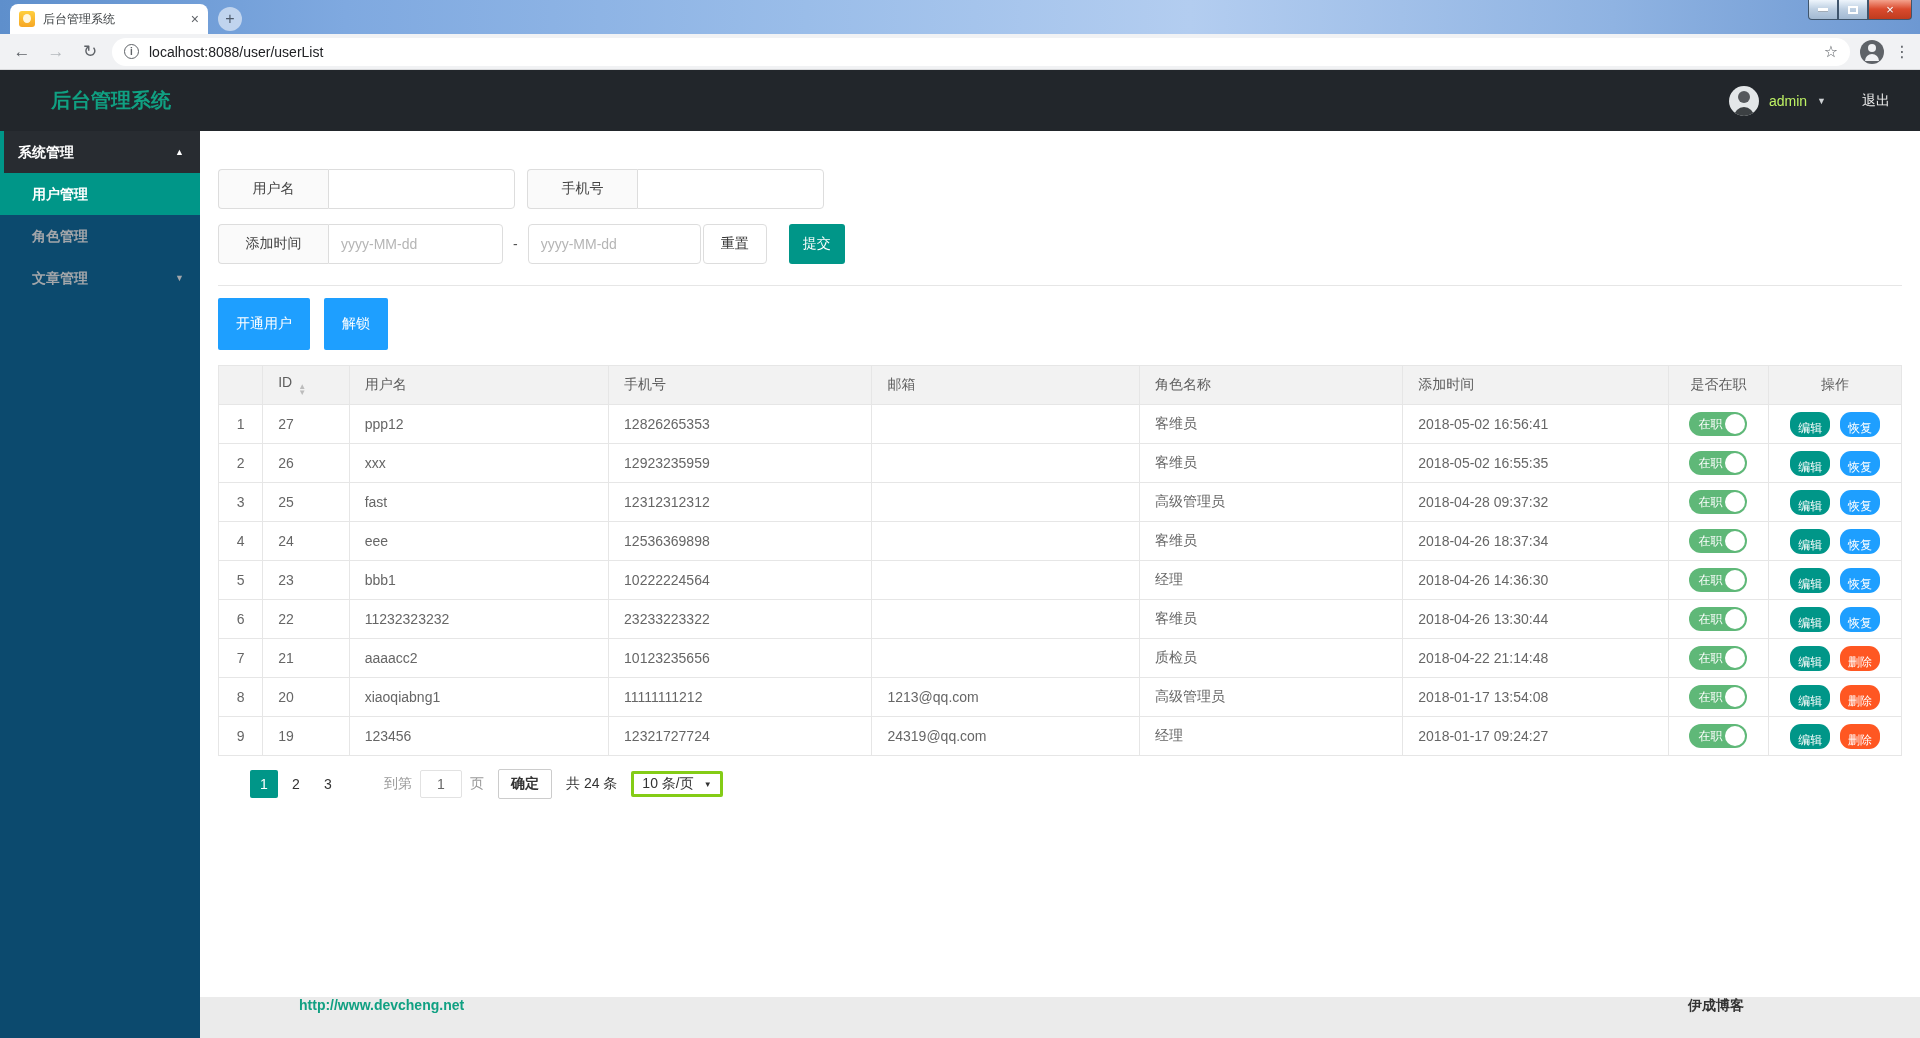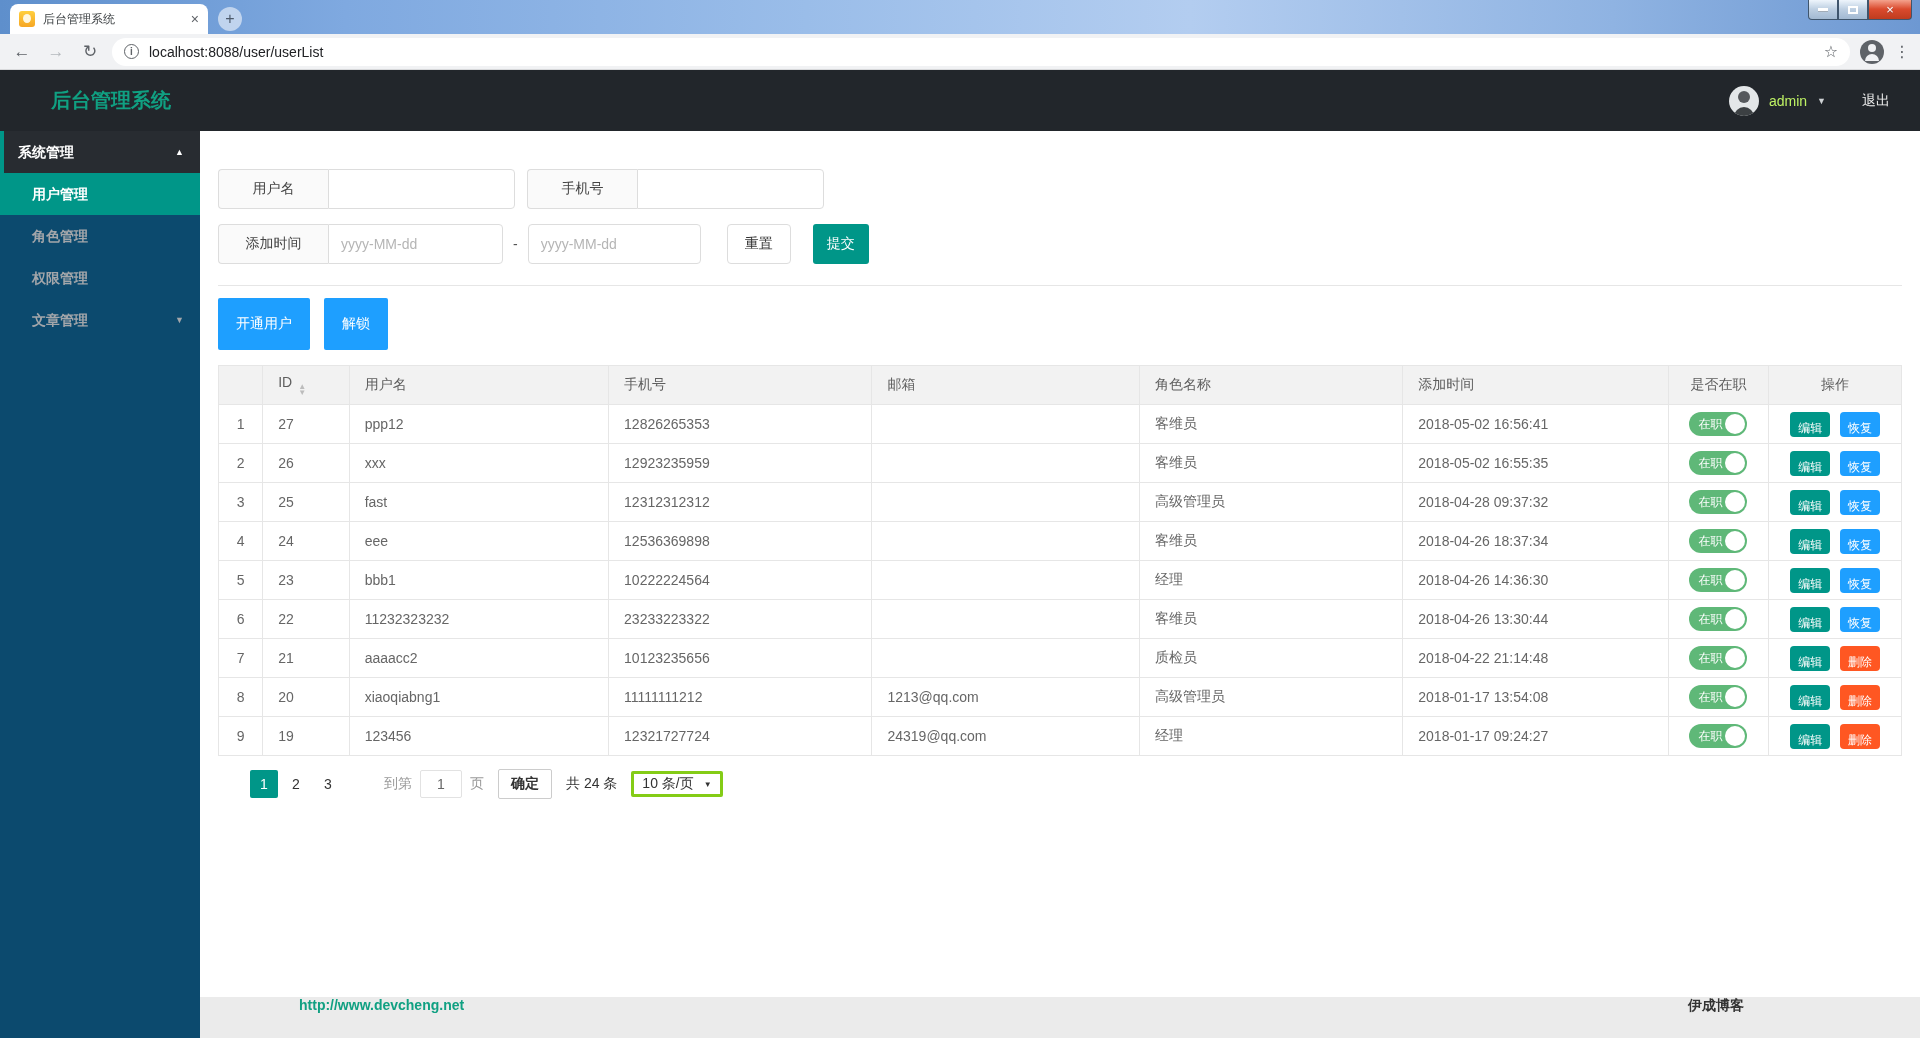--- a/index.html
+++ b/index.html
@@ -84,21 +84,21 @@
     border-radius:4px 0 0 4px; display:flex; align-items:center; justify-content:center;
     font-size:14px; color:#444; }
   .input-group input { border:1px solid #ddd; border-radius:0 4px 4px 0; width:187px;
     padding:0 12px; font-size:14px; color:#333; outline:none; }
   .input-group.phone { margin-left:12px; }
   .input-group input.date { width:175px; }
   .range-sep { margin:0 10px; color:#555; font-size:14px; }
   .date2 { border:1px solid #ddd; border-radius:4px; width:173px; height:40px;
     padding:0 12px; font-size:14px; color:#333; outline:none; }
   input::placeholder { color:#b5b5b5; }
-  .btn-reset { margin-left:26px; width:64px; height:40px; background:#fff; border:1px solid #ddd;
+  .btn-reset { margin-left:2px; width:64px; height:40px; background:#fff; border:1px solid #ddd;
     border-radius:4px; font-size:14px; color:#333; cursor:pointer; }
   .btn-submit { margin-left:22px; width:56px; height:40px; background:var(--accent); border:none;
     border-radius:3px; font-size:14px; color:#fff; cursor:pointer; }
 
   .divider { border:none; border-top:1px solid #e6e6e6; margin-top:21px; }
 
   .batch-row { margin-top:12px; display:flex; gap:14px; }
   .btn-blue { height:52px; padding:0 18px; background:var(--blue); color:#fff; border:none;
     border-radius:2px; font-size:14px; cursor:pointer; }
 
@@ -111,21 +111,21 @@
   .c-center { text-align:center; }
   .sort { display:inline-flex; flex-direction:column; margin-left:6px; vertical-align:-2px; }
   .sort span { font-size:8px; line-height:6px; color:#bcbcbc; }
 
   .switch { display:inline-flex; align-items:center; width:58px; height:24px; border-radius:13px;
     background:var(--green); position:relative; padding-left:9px; cursor:pointer; }
   .switch-label { color:#fff; font-size:12px; }
   .knob { position:absolute; right:2px; top:2px; width:20px; height:20px; border-radius:50%;
     background:#fff; }
 
-  .btn-mini { height:25px; padding:8px 8px; border:none; border-radius:4px; font-size:12px;
+  .btn-mini { height:25px; padding:8px 8px; border:none; border-radius:11px; font-size:12px;
     color:#fff; cursor:pointer; margin:0 3px; }
   .btn-edit { background:var(--accent); }
   .btn-restore { background:var(--blue); }
   .btn-delete { background:var(--red); }
 
   
   .pagination { margin-top:13px; display:flex; align-items:center; font-size:14px; color:#333;
     padding-left:4px; }
   .pg-arrow { width:26px; height:28px; display:flex; align-items:center; justify-content:center;
     font-size:18px; color:#333; cursor:pointer; }
@@ -199,23 +199,20 @@
   <aside>
     <div class="menu-item parent-open">
       <span>系统管理</span>
       <span class="caret-right">▲</span>
     </div>
     <div class="menu-item active">
       <span>用户管理</span>
     </div>
     <div class="menu-item">
       <span>角色管理</span>
-    </div>
-    <div class="menu-item">
-      <span>权限管理</span>
     </div>
     <div class="menu-item">
       <span>文章管理</span>
       <span class="caret-right">▼</span>
     </div>
   </aside>
 
   <div class="main-col">
     <main>
 

